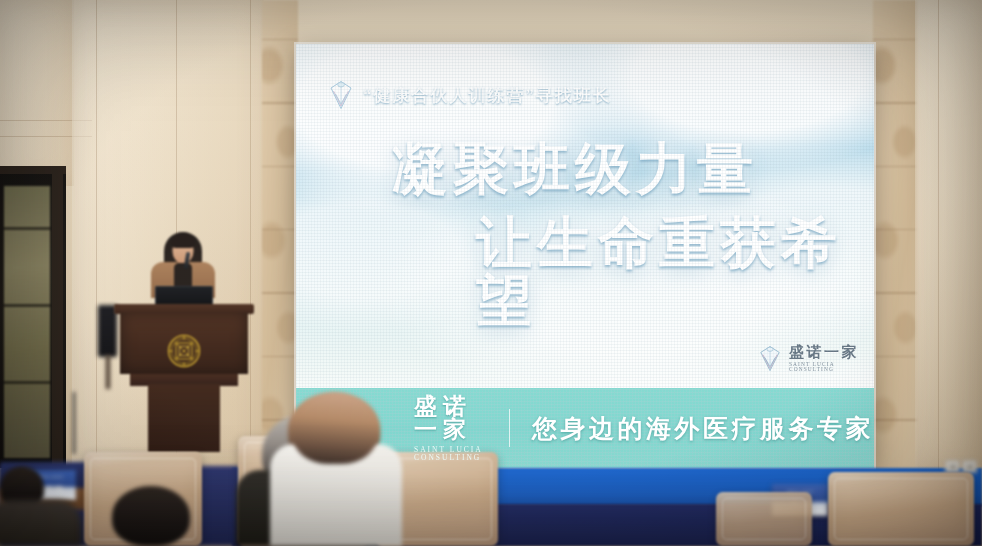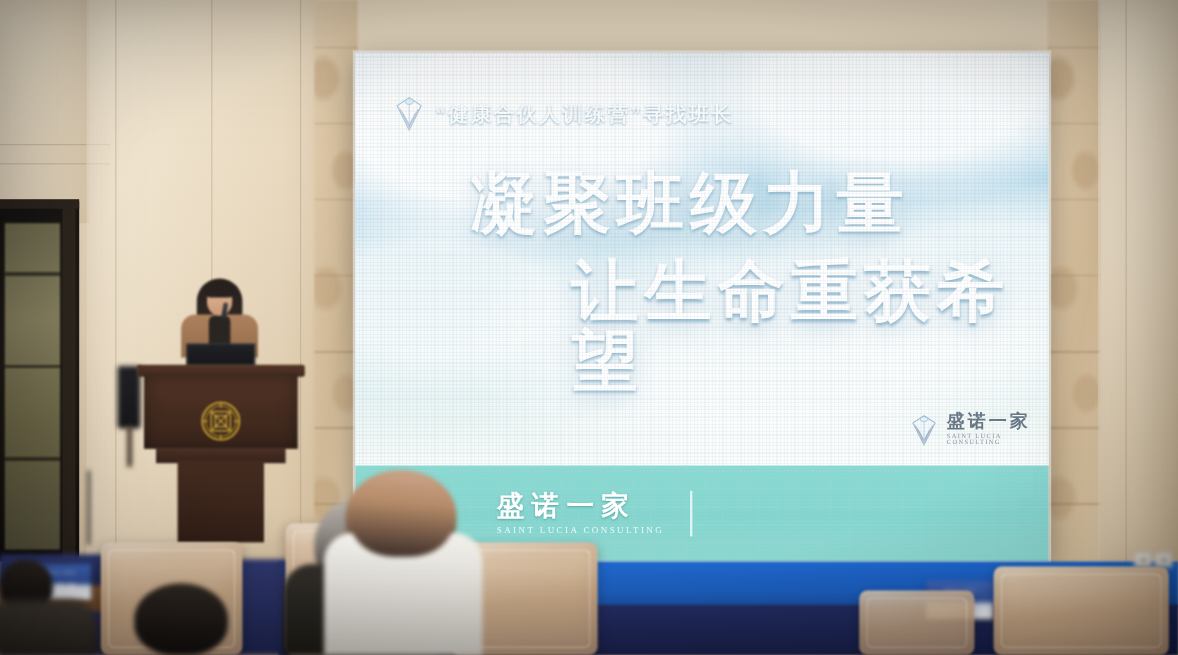--- a/index.html
+++ b/index.html
@@ -352,20 +352,21 @@
       </div>
     </div>
 
     <div class="teal-band" style="top:344px;height:80px;">
       <div class="band-inner">
         <div class="band-logo">
           <div class="cn">盛诺一家</div>
           <div class="en">SAINT LUCIA CONSULTING</div>
         </div>
         <div class="band-div"></div>
+        <div class="band-tag">您身边的海外医疗服务专家</div>
       </div>
     </div>
 
     <div class="led-grid"></div>
   </div>
 
   <div class="stage-blue blurA" style="left:232px;top:468px;width:750px;height:38px;"></div>
   <div class="stage-navy blurA" style="left:232px;top:504px;width:750px;height:42px;"></div>
   <div class="stage-floor blurB" style="left:0;top:466px;width:240px;height:80px;"></div>
 

